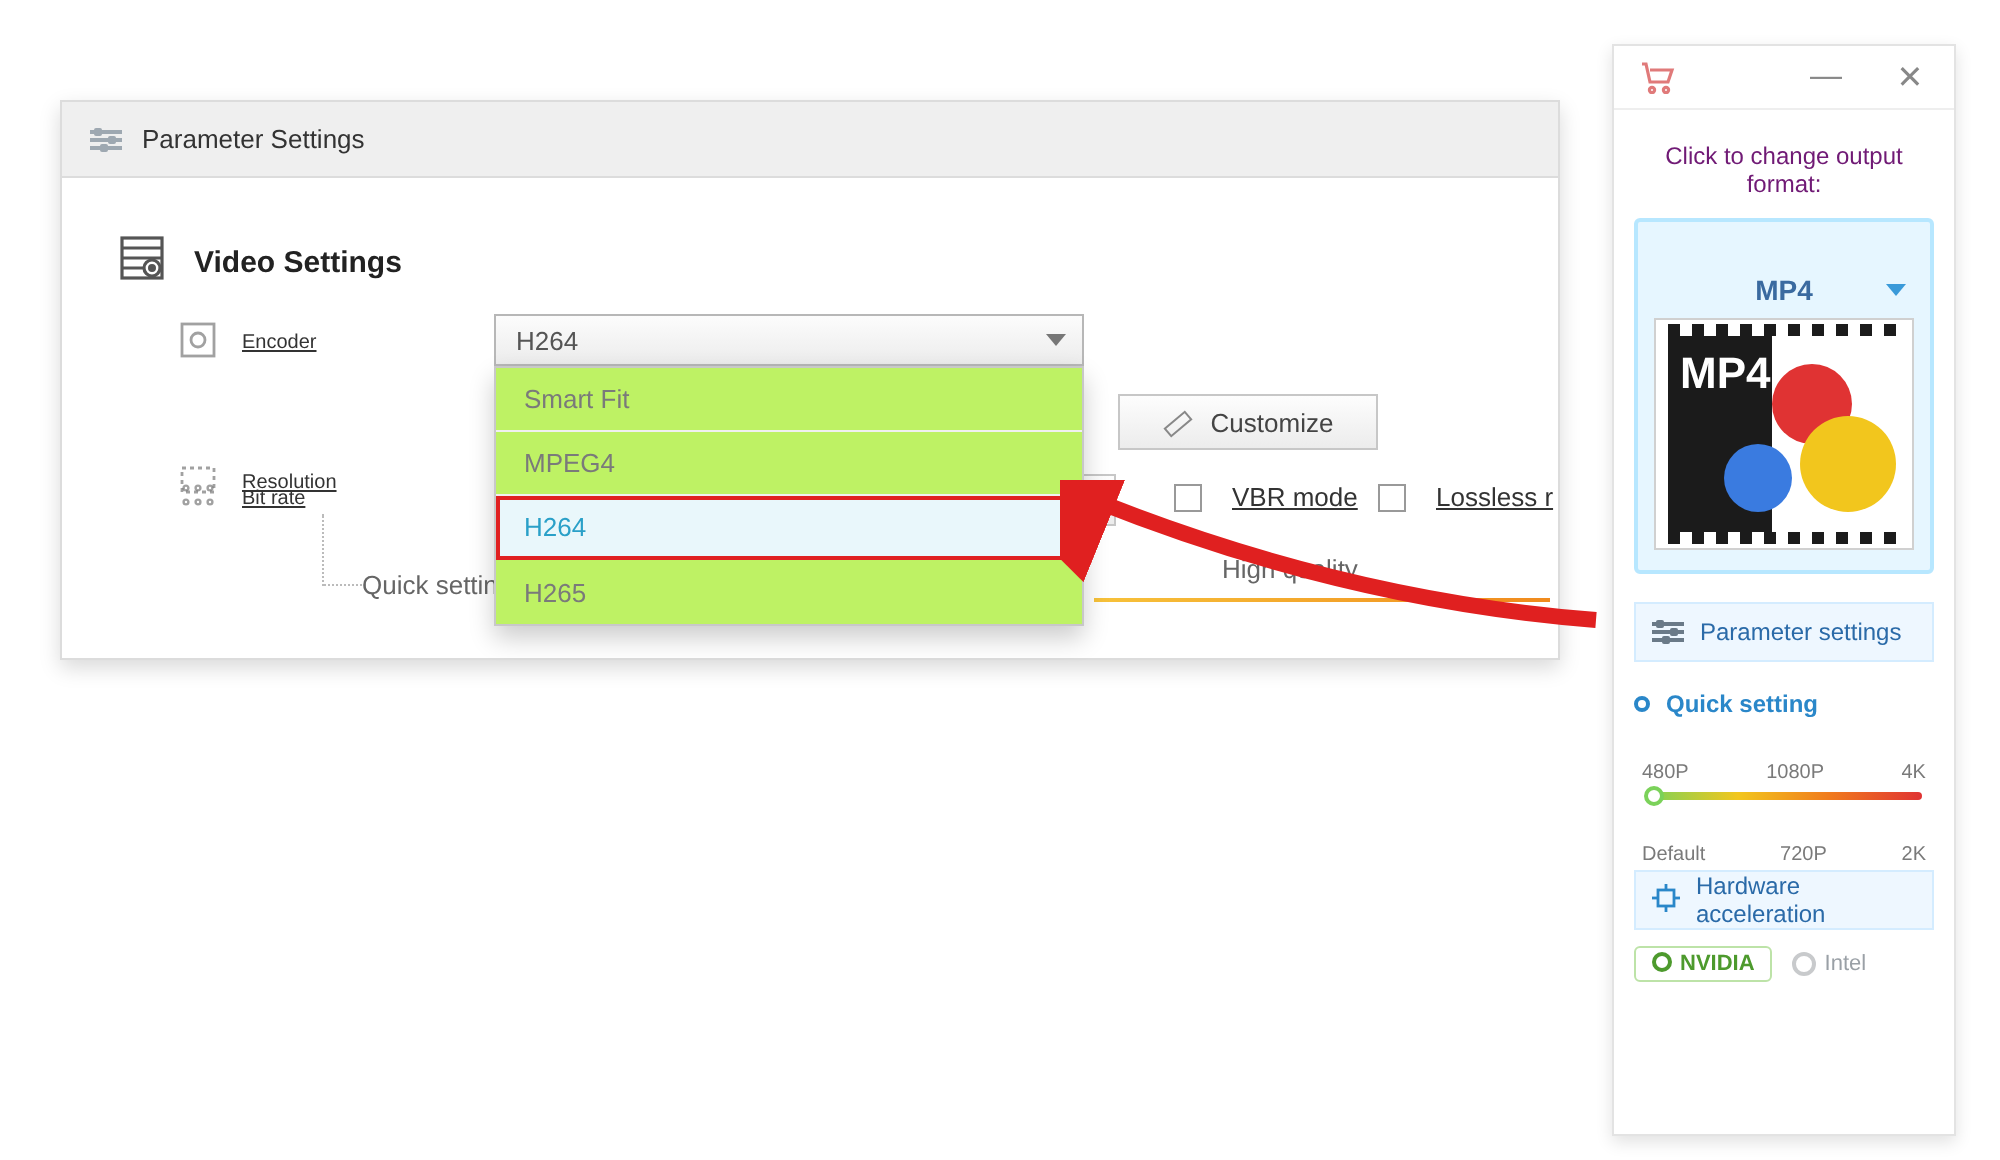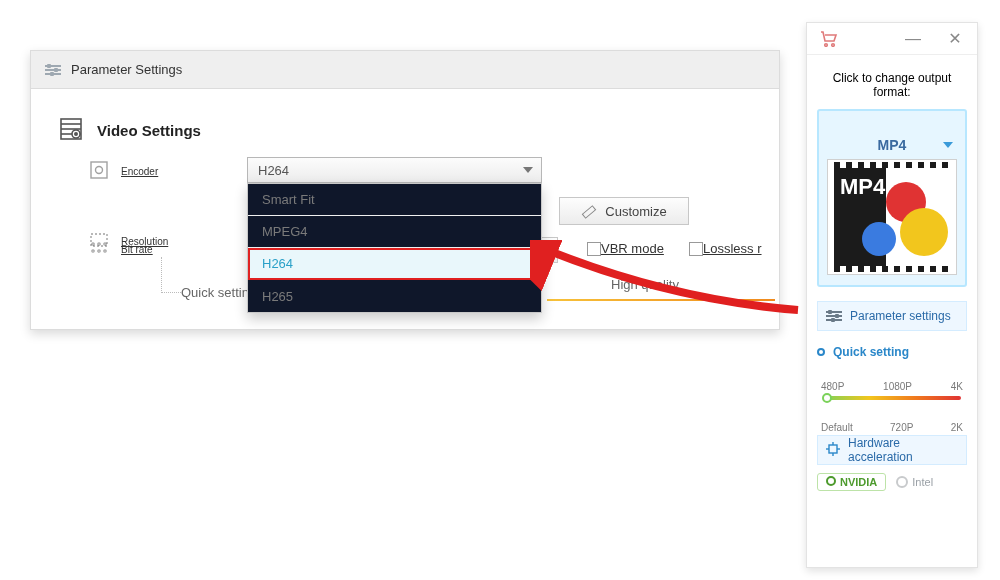--- a/index.html
+++ b/index.html
@@ -58,21 +58,21 @@
     width: 0; height: 0;
     border-left: 5px solid transparent;
     border-right: 5px solid transparent;
     border-top: 6px solid #777;
   }
 
   .dropdown {
     position: absolute; left: 216px; top: 94px;
     width: 295px;
     border: 1px solid #c8c8c8;
-    background: #0f172a;
+    background: #bef264;
     box-shadow: 0 6px 12px rgba(0,0,0,.2);
     z-index: 40;
   }
   .dropdown .opt {
     height: 32px; display: flex; align-items: center;
     padding-left: 14px; font-size: 13px; color: #7a7a7a;
     border-bottom: 1px solid #f0f0f0;
     cursor: pointer;
   }
   .dropdown .opt:last-child { border-bottom: none; }
@@ -102,21 +102,21 @@
     width: 12px; height: 4px; top:5px; left:1px;
   }
 
   .partial-btn {
     position: absolute; left: 492px; top: 148px;
     height: 26px; padding: 0 10px 0 6px;
     border: 1px solid #c7c7c7; background: linear-gradient(#fdfdfd,#ececec);
     display:flex; align-items:center; font-size:13px; color:#666;
   }
 
-  .chk { position:absolute; display:flex; align-items:center; gap:0; font-size:13px; color:#333; }
+  .chk { position:absolute; display:flex; align-items:center; gap:15px; font-size:13px; color:#333; }
   .chk .box { width:14px; height:14px; border:1px solid #999; background:#fff; }
   .chk .lbl { text-decoration: underline; }
   .chk-vbr      { left:556px; top:152px; }
   .chk-lossless { left:658px; top:152px; }
 
   .quick-setting-label { position:absolute; left:150px; top: 196px; font-size:13px; color:#666; }
 
   .hq-label { position:absolute; left:580px; top:188px; font-size:13px; color:#666; }
   .orange-line {
     position:absolute; left:516px; top:210px; width:228px; height:2px;
@@ -147,21 +147,21 @@
   .side-titlebar {
     height:32px; border-bottom:1px solid #eee;
     display:flex; align-items:center; justify-content:flex-end;
     gap:6px; padding:0 4px;
   }
   .tbtn { width:36px; height:100%; display:flex; align-items:center; justify-content:center; color:#888; cursor:pointer; font-size:16px; }
   .tbtn.cart { margin-right:auto; color:#e07a7a; }
 
   .side-body { flex:1; padding:12px 10px 10px; position:relative; }
 
-  .oof-label { font-size:12px; color:#000000; text-align:center; margin-top:4px; }
+  .oof-label { font-size:12px; color:#701a75; text-align:center; margin-top:4px; }
 
   .format-card {
     margin-top:10px;
     border:2px solid #b7e7ff;
     background:#e6f6ff;
     border-radius:3px;
     padding:26px 8px 10px;
   }
   .format-head {
     position:relative; display:flex; align-items:center; justify-content:center;

